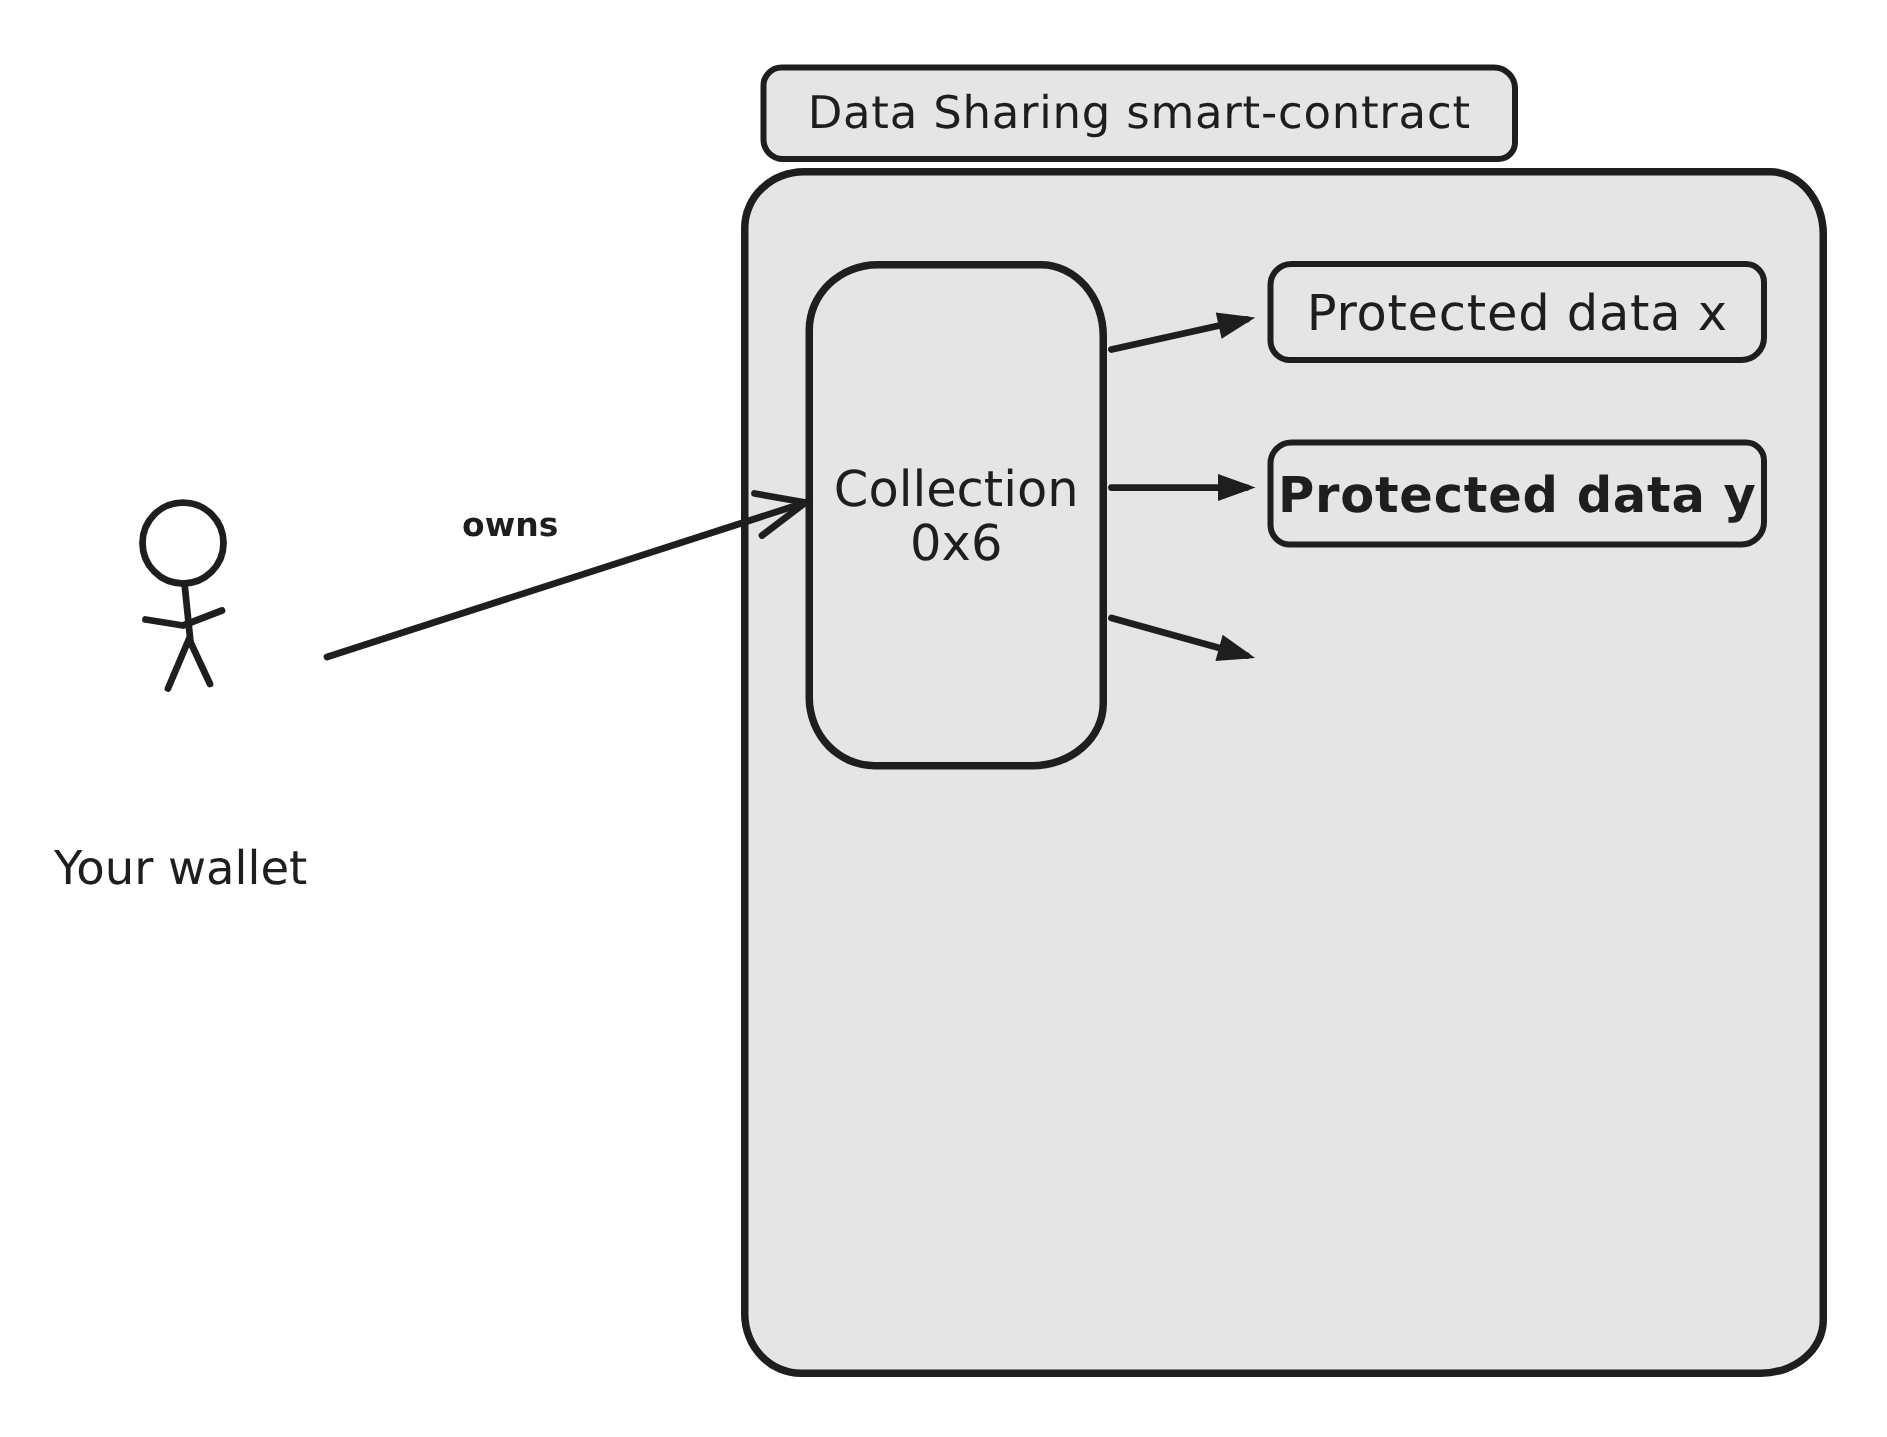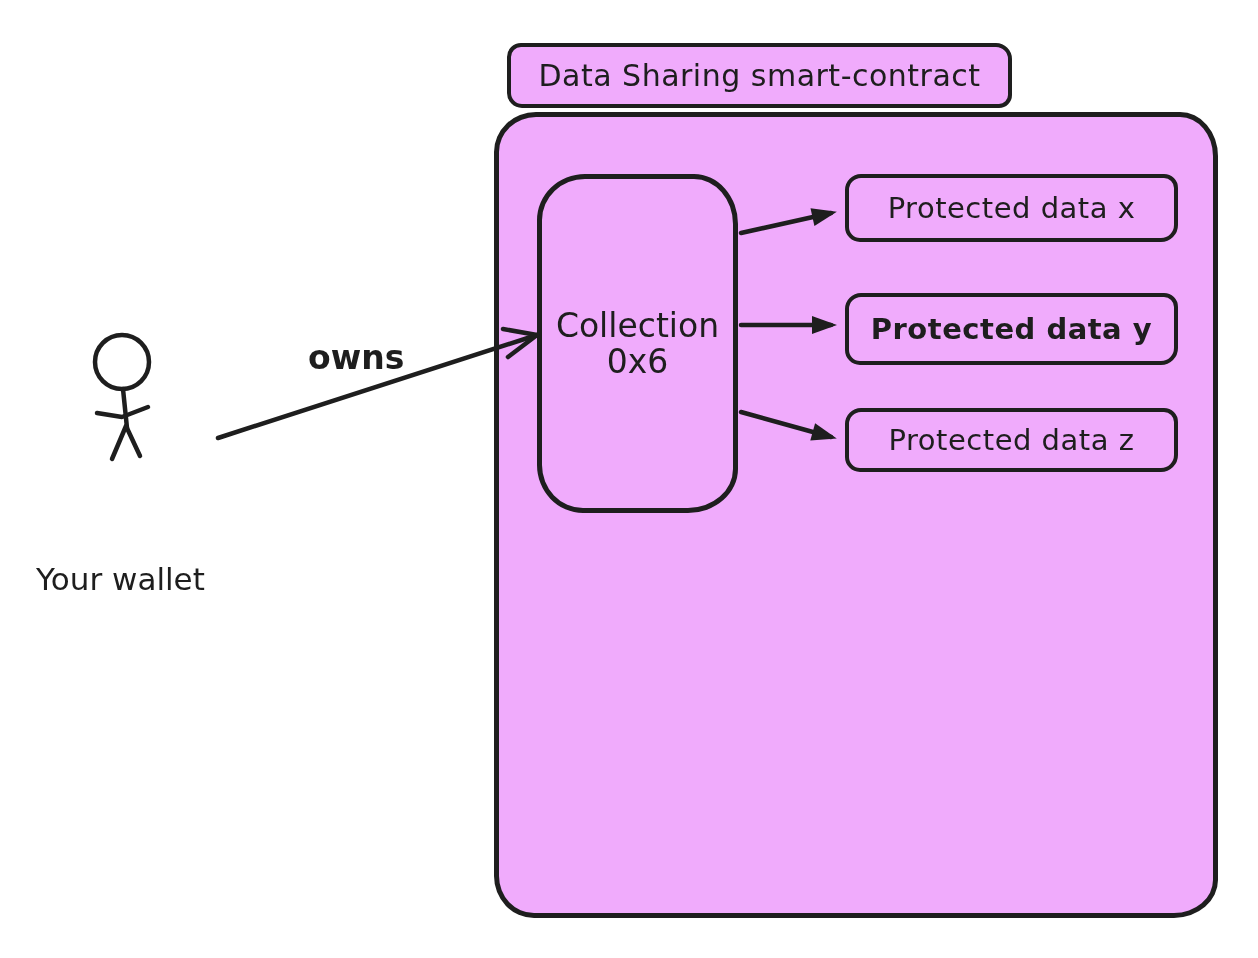--- a/index.html
+++ b/index.html
@@ -11,21 +11,21 @@
     position: relative;
     width: 1258px;
     height: 958px;
     background: #ffffff;
     font-family: "DejaVu Sans", "Liberation Sans", sans-serif;
     color: #1e1e1e;
     overflow: hidden;
   }
   .box {
     position: absolute;
-    background: #f0abfc;
+    background: #e5e5e5;
     border: 4px solid #1e1e1e;
     box-sizing: border-box;
     display: flex;
     align-items: center;
     justify-content: center;
     text-align: center;
   }
   .title-box {
     left: 507px;
     top: 43px;
@@ -54,36 +54,36 @@
     border-radius: 48px 44px 50px 46px / 46px 50px 44px 48px;
     flex-direction: column;
     font-size: 33px;
     line-height: 36px;
     z-index: 2;
   }
   .protected-box {
     left: 845px;
     width: 333px;
     border-radius: 16px 14px 17px 15px;
-    font-size: 29px;
+    font-size: 33px;
     letter-spacing: 0.5px;
     z-index: 2;
   }
   .protected-x { top: 174px; height: 68px; }
   .protected-y { top: 293px; height: 72px; font-weight: bold; }
   .protected-z { top: 408px; height: 64px; }
   .floating-label {
     position: absolute;
     white-space: pre;
     z-index: 4;
   }
   .owns-label {
     left: 308px;
     top: 338px;
-    font-size: 33px;
+    font-size: 22px;
     font-weight: bold;
   }
   .wallet-label {
     left: 36px;
     top: 482px;
     font-size: 31px;
     line-height: 39px;
   }
   .overlay {
     position: absolute;
@@ -117,23 +117,20 @@
     <div>Collection</div>
     <div>0x6</div>
   </div>
 
   <div class="box protected-box protected-x">
     <span>Protected data x</span>
   </div>
   <div class="box protected-box protected-y">
     <span>Protected data y</span>
   </div>
-  <div class="box protected-box protected-z">
-    <span>Protected data z</span>
-  </div>
 
   <div class="floating-label owns-label">owns</div>
 
   <div class="floating-label wallet-label">
     <div>Your wallet</div>
   </div>
 
   <svg class="overlay" viewBox="0 0 1258 958" xmlns="http://www.w3.org/2000/svg">
     <defs>
       <marker id="arrowhead" markerUnits="userSpaceOnUse" markerWidth="28" markerHeight="22" refX="20" refY="11" orient="auto">

